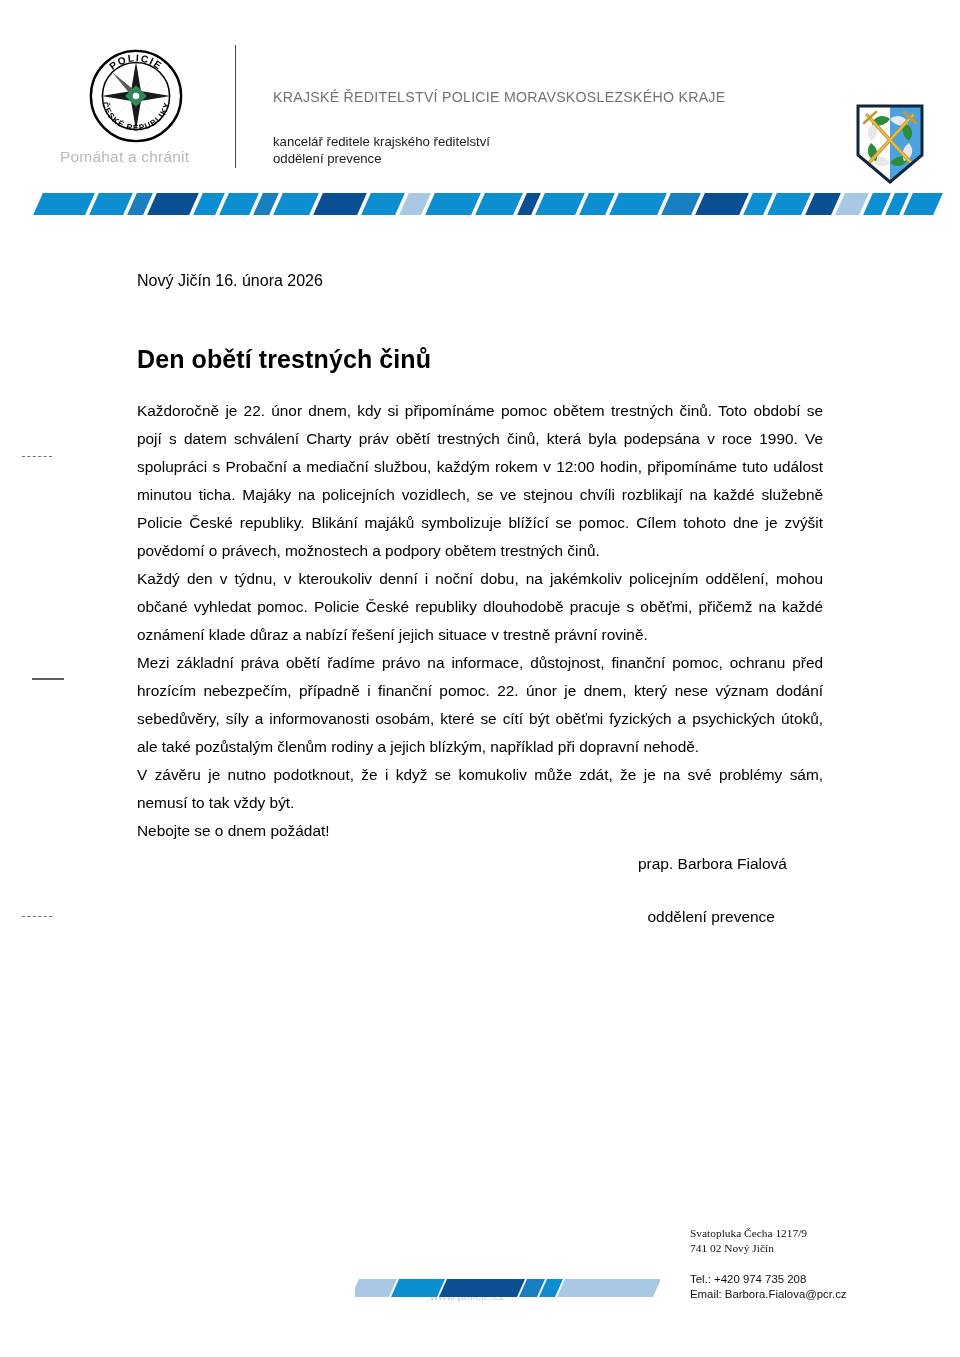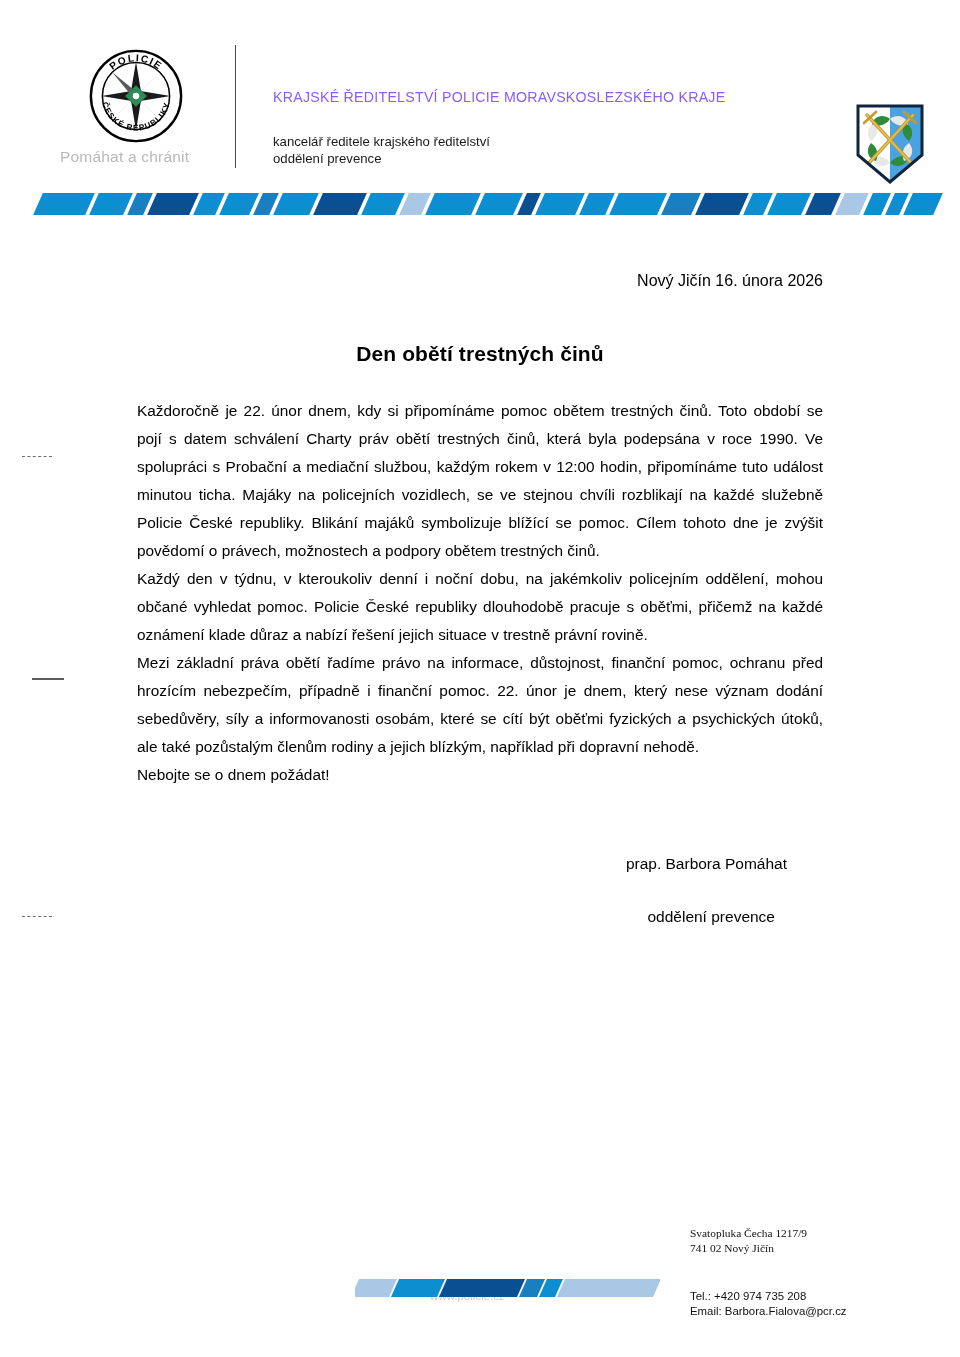--- a/index.html
+++ b/index.html
@@ -44,21 +44,21 @@
     background: #4a4a4a;
   }
 
   .org-title {
     position: absolute;
     left: 273px;
     top: 89px;
     font-size: 14.2px;
     letter-spacing: 0.25px;
     white-space: nowrap;
-    color: #8b5cf6;
+    color: #737373;
   }
   .org-sub {
     position: absolute;
     left: 273px;
     top: 133px;
     font-size: 13.2px;
     line-height: 17px;
     color: #1a1a1a;
   }
   .org-sub div { white-space: nowrap; }
@@ -83,31 +83,30 @@
     height: 0;
     border-top: 1.6px dashed #6e6e6e;
   }
 
   
   .dateline {
     position: absolute;
     left: 137px;
     top: 272px;
     width: 686px;
-    text-align: right;
     font-size: 16px;
     color: #000;
   }
   .doc-title {
     position: absolute;
     left: 137px;
     top: 328px;
     width: 686px;
-    text-align: center;
-    font-size: 21px;
+    text-align: left;
+    font-size: 25px;
     font-weight: bold;
     letter-spacing: 0.1px;
   }
 
   .body-text {
     position: absolute;
     left: 137px;
     top: 397px;
     width: 686px;
     font-size: 15.4px;
@@ -164,21 +163,20 @@
     font-family: Liberation Serif, serif;
   }
   .footer-contact {
     position: absolute;
     left: 690px;
     top: 1272px;
     font-size: 11.4px;
     line-height: 15.2px;
     color: #111;
     white-space: nowrap;
-    margin-top: 17px;
   }
 </style>
 </head>
 <body>
 
 <div class="page">
 
   <div class="header">
 
     <div class="emblem">
@@ -296,24 +294,25 @@
     </div>
 
   <div class="dateline">Nový Jičín 16. února 2026</div>
 
   <h1 class="doc-title">Den obětí trestných činů</h1>
 
   <div class="body-text">
       <p>Každoročně je 22. únor dnem, kdy si připomínáme pomoc obětem trestných činů. Toto období se pojí s datem schválení Charty práv obětí trestných činů, která byla podepsána v roce 1990. Ve spolupráci s Probační a mediační službou, každým rokem v 12:00 hodin, připomínáme tuto událost minutou ticha. Majáky na policejních vozidlech, se ve stejnou chvíli rozblikají na každé služebně Policie České republiky. Blikání majáků symbolizuje blížící se pomoc. Cílem tohoto dne je zvýšit povědomí o právech, možnostech a podpory obětem trestných činů.</p>
       <p>Každý den v týdnu, v kteroukoliv denní i noční dobu, na jakémkoliv policejním oddělení, mohou občané vyhledat pomoc. Policie České republiky dlouhodobě pracuje s oběťmi, přičemž na každé oznámení klade důraz a nabízí řešení jejich situace v trestně právní rovině.</p>
       <p>Mezi základní práva obětí řadíme právo na informace, důstojnost, finanční pomoc, ochranu před hrozícím nebezpečím, případně i finanční pomoc. 22. únor je dnem, který nese význam dodání sebedůvěry, síly a informovanosti osobám, které se cítí být oběťmi fyzických a psychických útoků, ale také pozůstalým členům rodiny a jejich blízkým, například při dopravní nehodě.</p>
+      <p>V závěru je nutno podotknout, že i když se komukoliv může zdát, že je na své problémy sám, nemusí to tak vždy být.</p>
       <p>Nebojte se o dnem požádat!</p>
     </div>
 
-  <div class="sign-name">prap. Barbora Pomáhat</div>
+  <div class="sign-name">prap. Barbora Fialová</div>
   <div class="sign-role">oddělení prevence</div>
 
   <div class="footer-url">www.policie.cz</div>
 
   <div class="footer-stripe">
       <div class="footer-seg" style="left: 0px; width: 38px; background: rgb(168, 200, 230);"></div>
       <div class="footer-seg" style="left: 40px; width: 46px; background: rgb(12, 142, 208);"></div>
       <div class="footer-seg" style="left: 88px; width: 78px; background: rgb(11, 79, 147);"></div>
       <div class="footer-seg" style="left: 168px; width: 18px; background: rgb(26, 127, 193);"></div>
       <div class="footer-seg" style="left: 188px; width: 16px; background: rgb(12, 142, 208);"></div>

